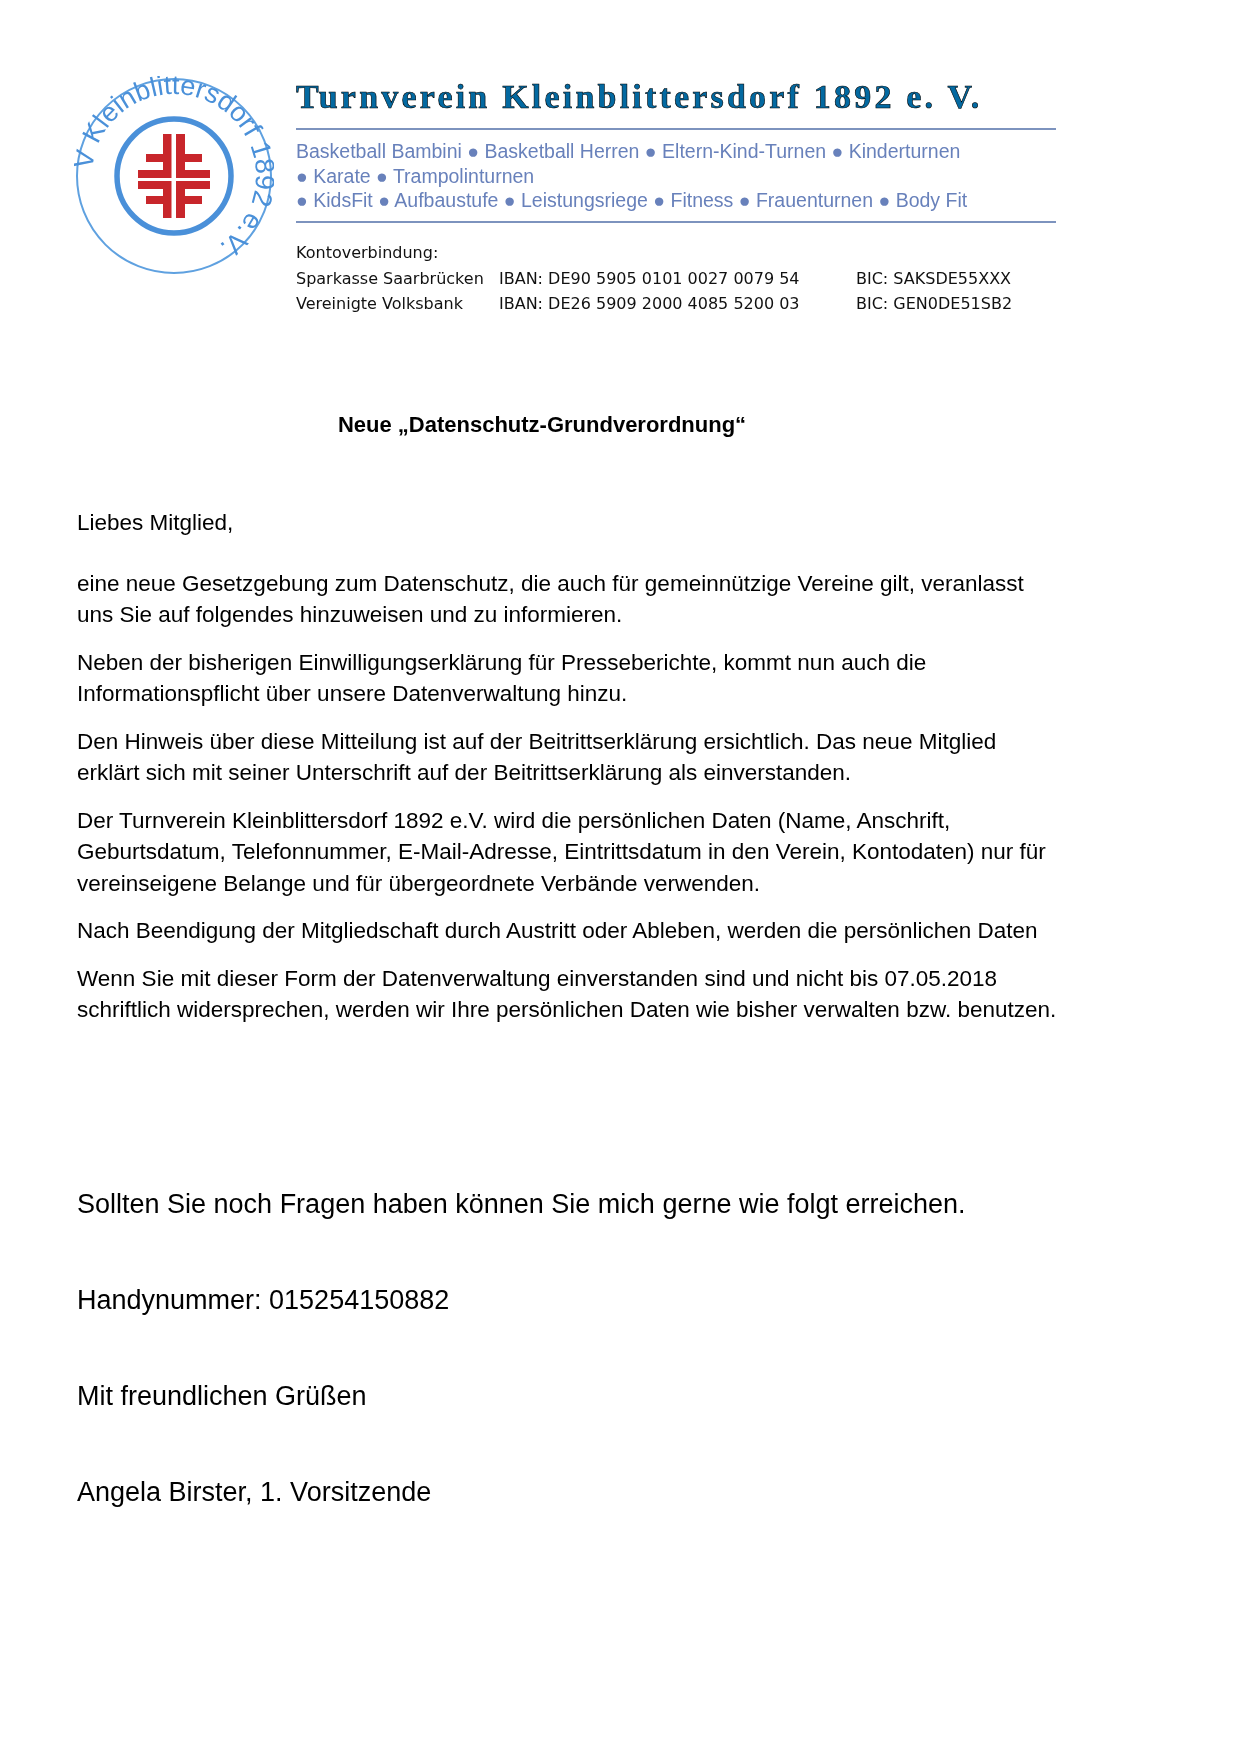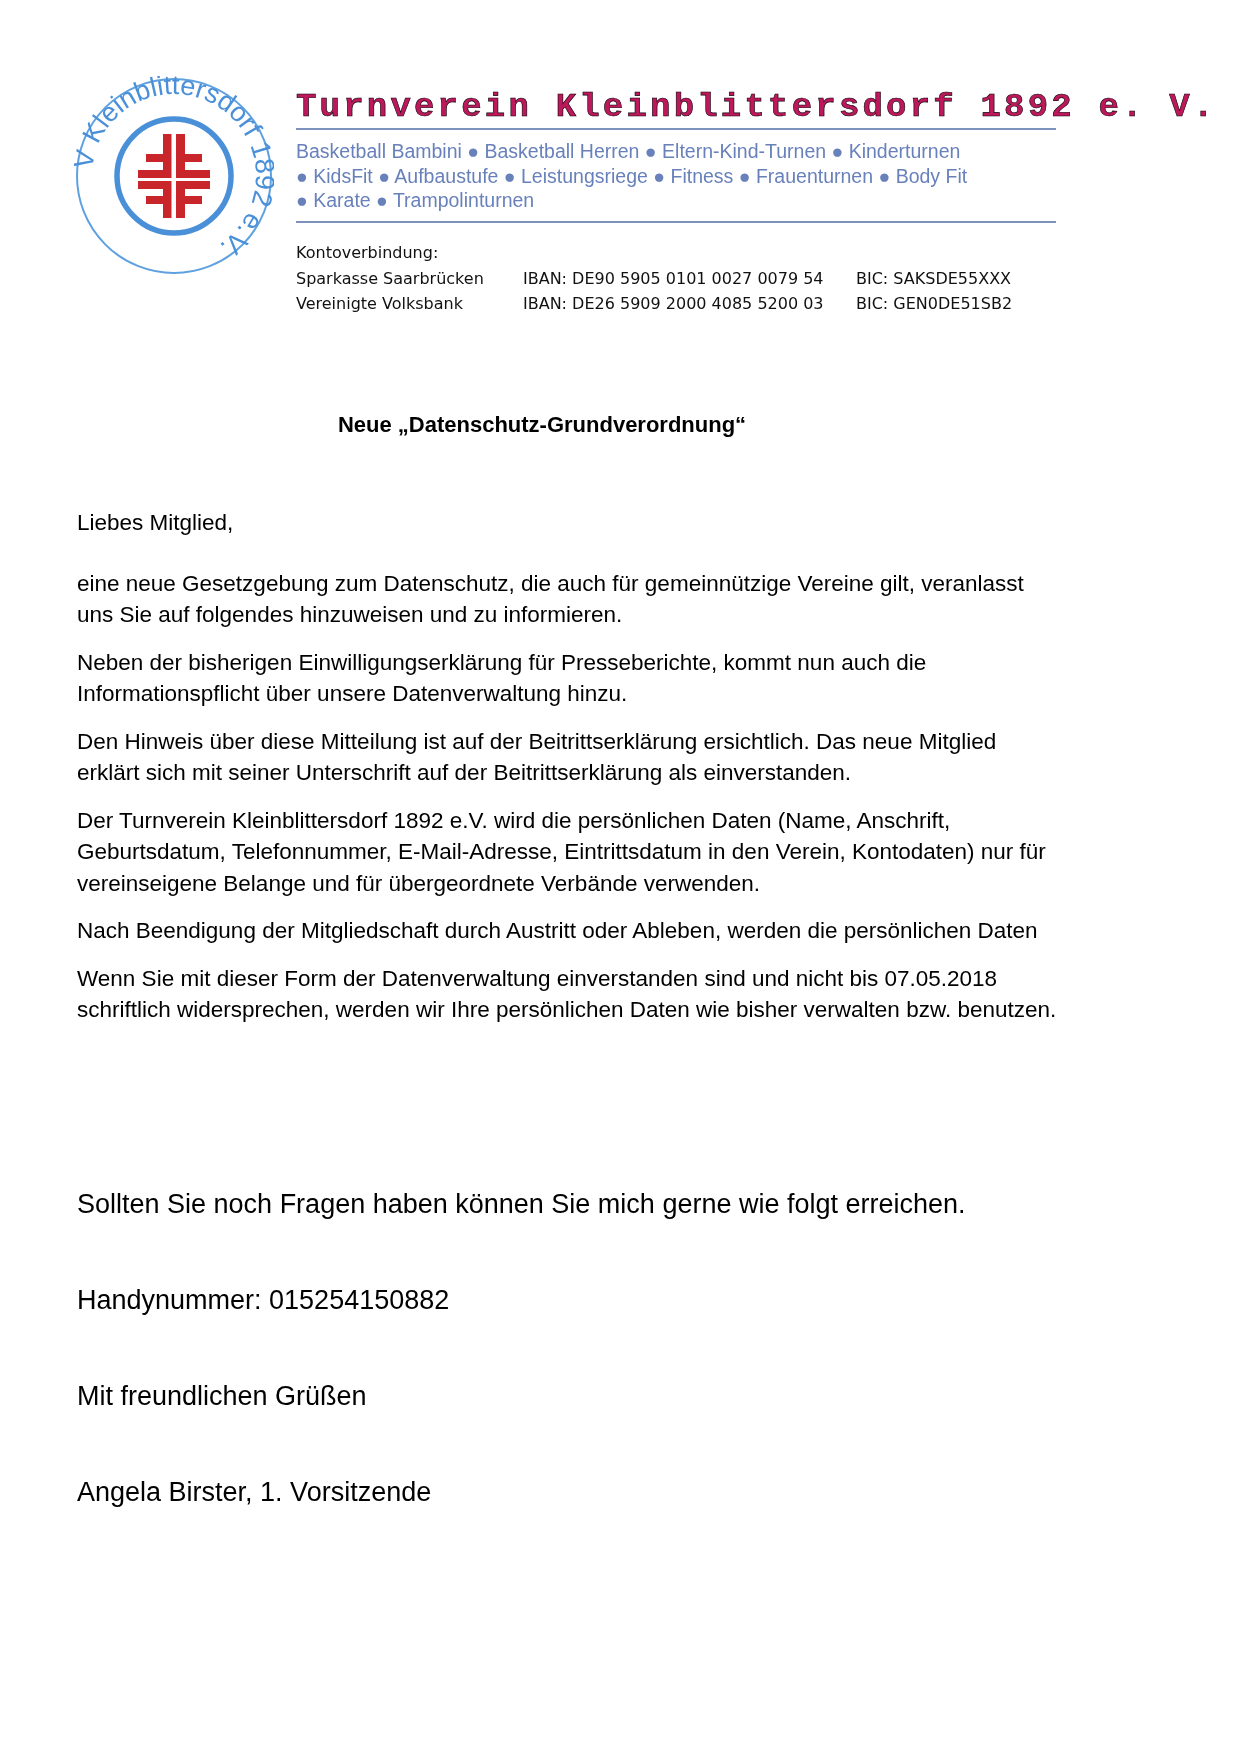--- a/index.html
+++ b/index.html
@@ -3,28 +3,28 @@
 <meta charset="utf-8">
 <style>
   html, body { margin: 0; padding: 0; background: #ffffff; }
   body { width: 1240px; height: 1753px; position: relative; overflow: hidden; font-family: "Liberation Sans", sans-serif; color: #000; }
   .abs { position: absolute; }
 
   
   #logo { left: 74px; top: 76px; width: 200px; height: 200px; }
 
   
-  .club-title { left: 296px; top: 88px; font-family: Liberation Mono, monospace; font-weight: bold; font-size: 34px; letter-spacing: 3.2px; white-space: nowrap; color: #be185d; -webkit-text-stroke: 0.6px #000; }
+  .club-title { left: 296px; top: 78px; font-family: Liberation Serif, serif; font-weight: bold; font-size: 34px; letter-spacing: 3.2px; white-space: nowrap; color: #0369a1; -webkit-text-stroke: 0.6px #000; }
   .rule { left: 296px; width: 760px; height: 2px; background: #7d93be; }
   .sports { left: 296px; top: 139px; width: 800px; font-size: 19.5px; line-height: 24.5px; color: #6881bb; }
   .sports .line { white-space: nowrap; display: block; }
   .bank { left: 296px; top: 240px; font-family: "DejaVu Sans", sans-serif; font-size: 16px; line-height: 25.5px; color: #111; }
   .bank .row { position: relative; height: 25.5px; white-space: nowrap; }
   .bank .c1 { position: absolute; left: 0; }
-  .bank .c2 { position: absolute; margin-left: 24px; }
+  .bank .c2 { position: absolute; }
   .bank .c3 { position: absolute; left: 560px; }
 
   
   .doc-title { left: 0; width: 1084px; top: 412px; text-align: center; font-weight: bold; font-size: 22px; }
   .body-text { left: 77px; top: 507px; width: 1120px; font-size: 22.5px; line-height: 31.5px; }
   .body-text p { margin: 0 0 16px 0; }
   .body-text .greet { margin-bottom: 29px; }
   .closing { left: 77px; font-size: 27px; line-height: 31.5px; white-space: nowrap; }
 </style>
 </head>
@@ -52,22 +52,22 @@
     <rect x="97.5" y="58" width="4.5" height="84" fill="#ffffff"></rect>
     <rect x="64" y="102" width="72" height="3" fill="#ffffff"></rect>
   </svg>
 </div>
 
 <div class="abs club-title">Turnverein Kleinblittersdorf 1892 e. V.</div>
 <div class="abs rule" style="top:128px;"></div>
 
 <div class="abs sports">
   <span class="line">Basketball Bambini ● Basketball Herren ● Eltern-Kind-Turnen ● Kinderturnen</span>
+  <span class="line">● Karate  ● Trampolinturnen</span>
   <span class="line">● KidsFit  ● Aufbaustufe ● Leistungsriege ● Fitness ● Frauenturnen ● Body Fit</span>
-  <span class="line">● Karate  ● Trampolinturnen</span>
 </div>
 <div class="abs rule" style="top:221px;"></div>
 
 <div class="abs bank">
   <div class="row">
       <span class="c1">Kontoverbindung:</span>
     </div>
   <div class="row">
     <span class="c1">Sparkasse Saarbrücken</span>
     <span class="c2" style="left:203px;">IBAN: DE90 5905 0101 0027 0079 54</span>

